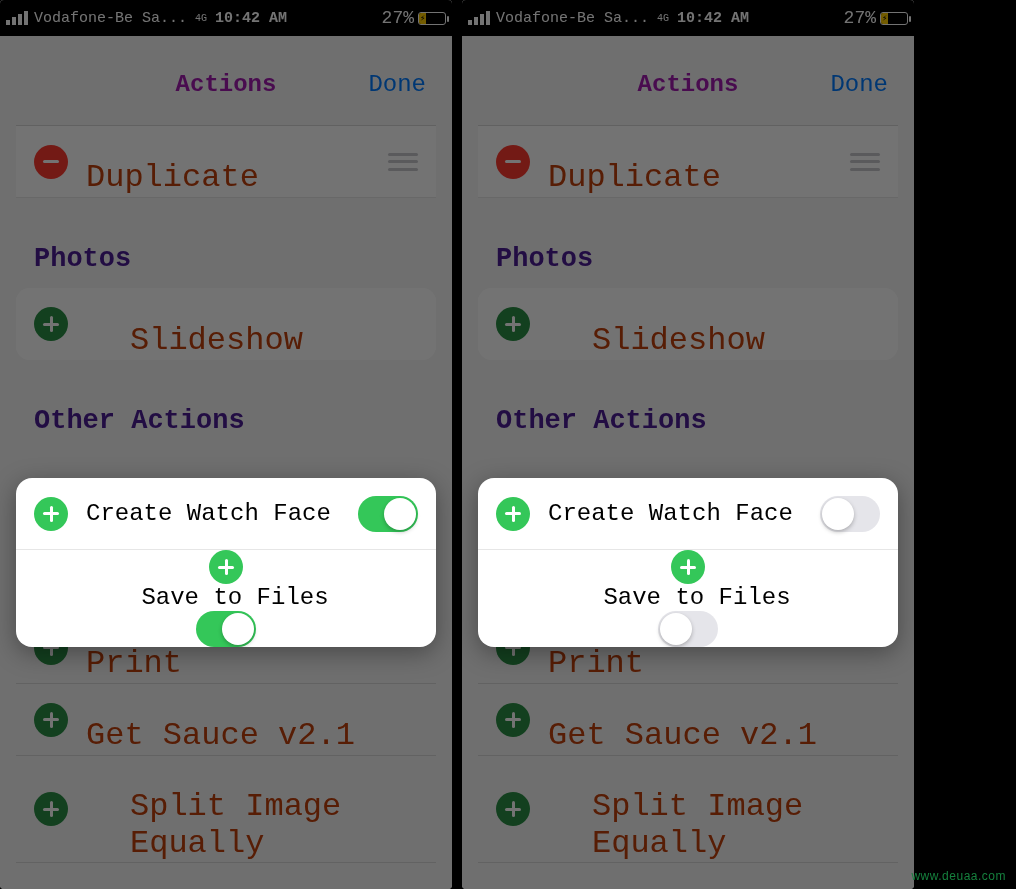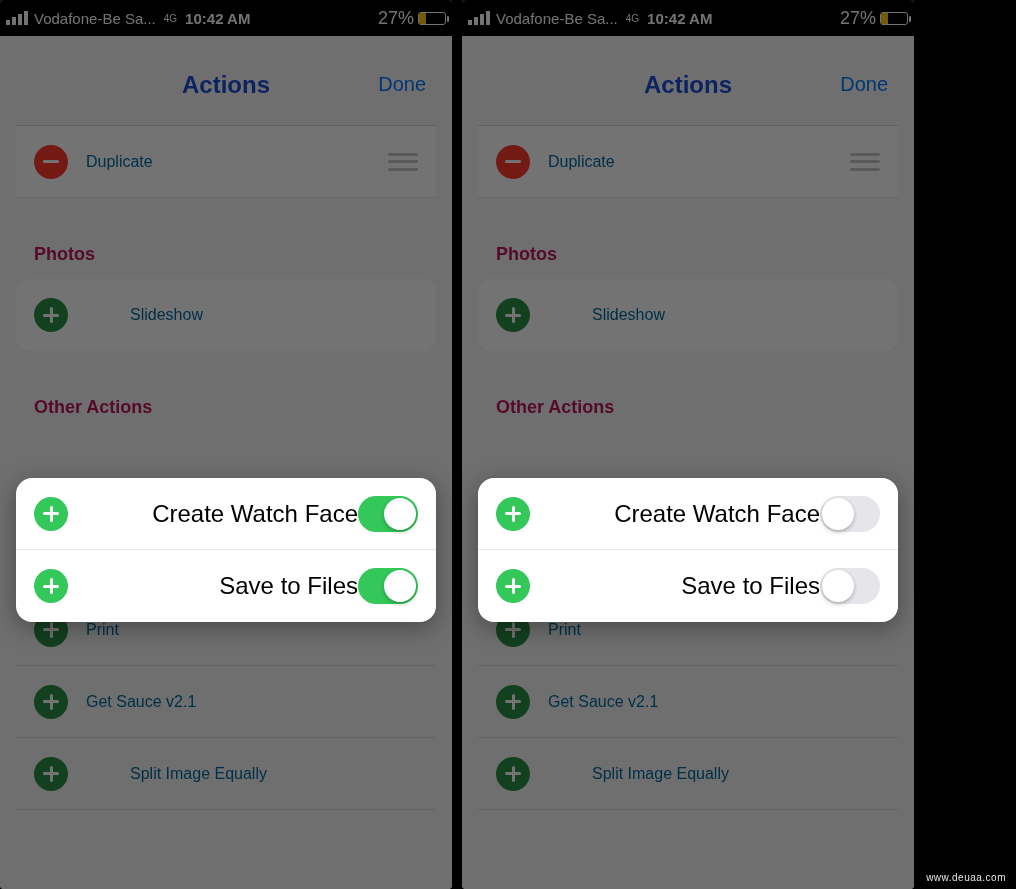--- a/index.html
+++ b/index.html
@@ -18,20 +18,21 @@
     gap: 10px;
     background: #000;
   }
   .phone {
     width: 452px;
     height: 889px;
     background: #f7f7f7;
     position: relative;
     overflow: hidden;
     border-radius: 4px;
+    font-family: Liberation Mono, monospace;
   }
   .dim-overlay {
     position: absolute;
     inset: 0;
     background: rgba(0,0,0,0.55);
     pointer-events: none;
     z-index: 5;
   }
   .status-bar {
     height: 36px;
@@ -74,95 +75,94 @@
     background: #f7f7f7;
     border-radius: 14px 14px 0 0;
     z-index: 1;
   }
   .nav {
     height: 82px;
     display:flex; align-items:center; justify-content:center;
     position:relative;
     border-bottom: 1px solid #d8d8d8;
   }
-  .nav-title { font-size:24px; font-weight:700; color:#1d4ed8;}
+  .nav-title { font-size:24px; font-weight:700; color:#a21caf;}
   .nav-done {
     position:absolute; right:10px; top:0; bottom:0;
     display:flex; align-items:center;
-    color:#007aff; font-size:20px; font-weight:400;
+    color:#007aff; font-size:24px; font-weight:400;
   }
   .content { padding: 0 0 20px 0; }
   .row {
     background:#fff;
     display:flex; align-items:center;
     min-height:72px;
     padding: 0 18px;
     border-bottom:1px solid #e6e6e6;
     position:relative;
   }
   .row:last-child{ border-bottom:none;gap:44px;}
-  .row .label { font-size:16px; color:#0369a1; margin-left:18px; flex:1;}
+  .row .label { font-size:32px; color:#c2410c; margin-left:18px; flex:1;margin-top:32px;}
   .icon-circle {
     width:34px; height:34px; border-radius:50%;
     display:flex; align-items:center; justify-content:center;
     flex-shrink:0;
   }
   .icon-minus { background:#ff3b30; }
   .icon-minus::before{ content:""; width:16px; height:3px; background:#fff; border-radius:2px;}
   .icon-plus { background:#34c759; position:relative;}
   .icon-plus::before, .icon-plus::after{
     content:""; position:absolute; background:#fff; border-radius:2px;
   }
   .icon-plus::before{ width:16px; height:3px;}
   .icon-plus::after{ width:3px; height:16px;}
   .icon-plus-dark { background:#2a8f45; }
   .grab {
     width:30px; height:18px; display:flex; flex-direction:column; justify-content:space-between;
   }
   .grab span{ height:3px; background:#c7c7cc; border-radius:2px;}
   .sect-title {
-    font-size:18px; font-weight:800; color:#be185d;
+    font-size:27px; font-weight:800; color:#4c1d95;
     padding: 46px 18px 14px 18px;
   }
   .card {
     background:#fff; border-radius:14px; margin: 0 0 0 0;
     overflow:hidden;
   }
   .highlight-card {
     position: absolute;
     left: 16px; right: 16px;
     background:#fff;
     border-radius: 16px;
     box-shadow: 0 6px 24px rgba(0,0,0,0.35);
     z-index: 10;
     overflow:hidden;
-    text-align:right;
   }
   .hrow {
     display:flex; align-items:center;
     min-height:72px;
     padding: 0 18px;
     border-bottom:1px solid #e6e6e6;
   }
-  .hrow:last-child{ border-bottom:none;}
+  .hrow:last-child{ border-bottom:none;flex-direction:column;}
   .hrow .label { font-size:24px; color:#000; margin-left:18px; flex:1;}
   .switch {
     width:60px; height:36px; border-radius:18px; position:relative;
     background:#e5e5ea;
   }
   .switch .knob{
     position:absolute; width:32px; height:32px; background:#fff; border-radius:50%;
     top:2px; left:2px; box-shadow:0 2px 4px rgba(0,0,0,0.25);
     transition:left .15s;
   }
   .switch.on{ background:#34c759;}
   .switch.on .knob{ left:26px;}
   .watermark {
     position:absolute; bottom:6px; right:10px; z-index:20;
-    color:#e5e5e5; font-size:10px; letter-spacing:0.5px;
+    color:#15803d; font-size:12px; letter-spacing:0.5px;
   }
   .plain-list { margin-top: 162px; }
   .plain-list .row { background:transparent; border-bottom:1px solid rgba(0,0,0,0.12);}
 </style>
 </head>
 <body>
 
 <div class="stage">
 
   <div class="phone">

